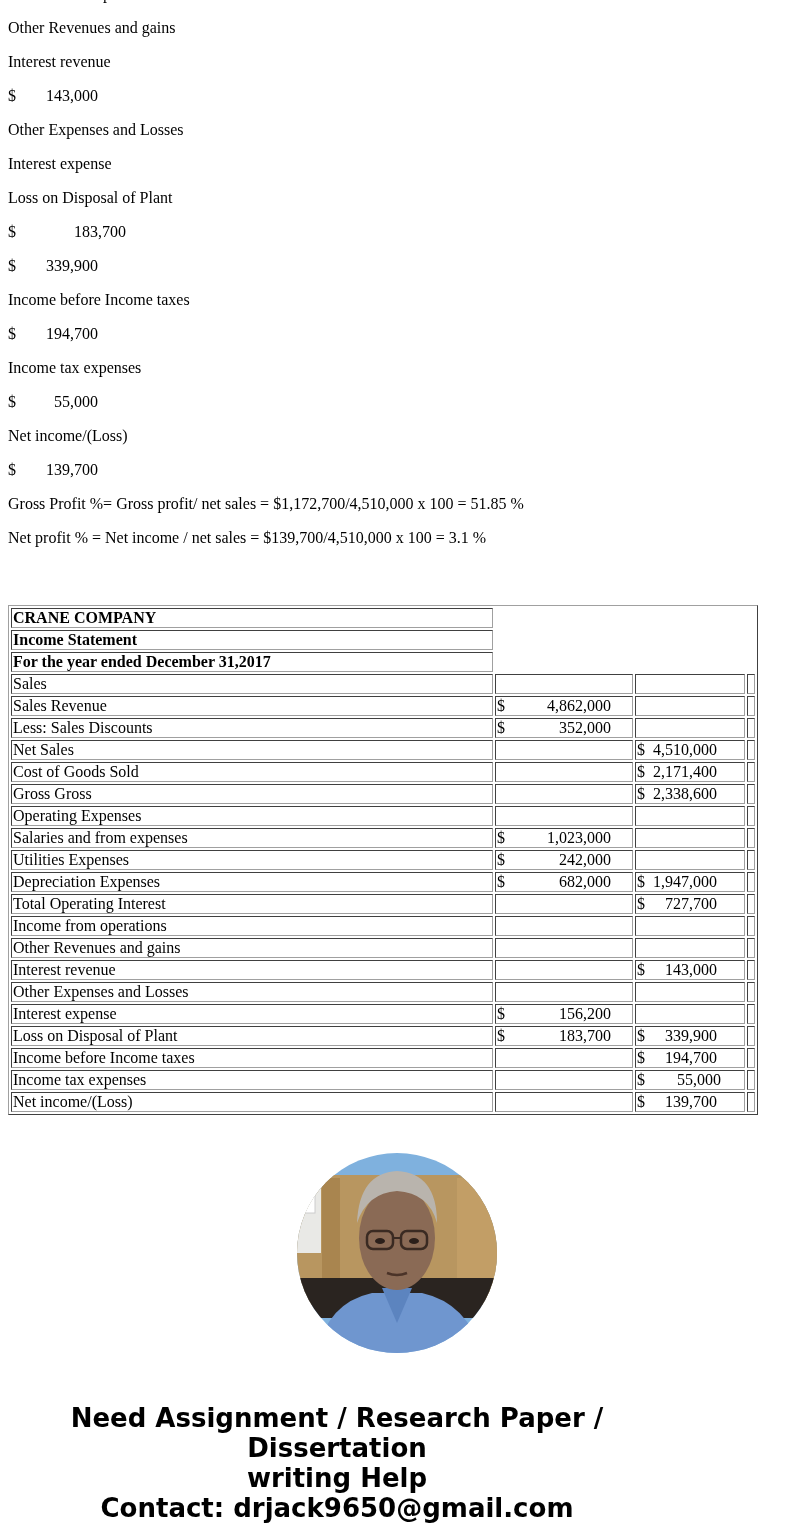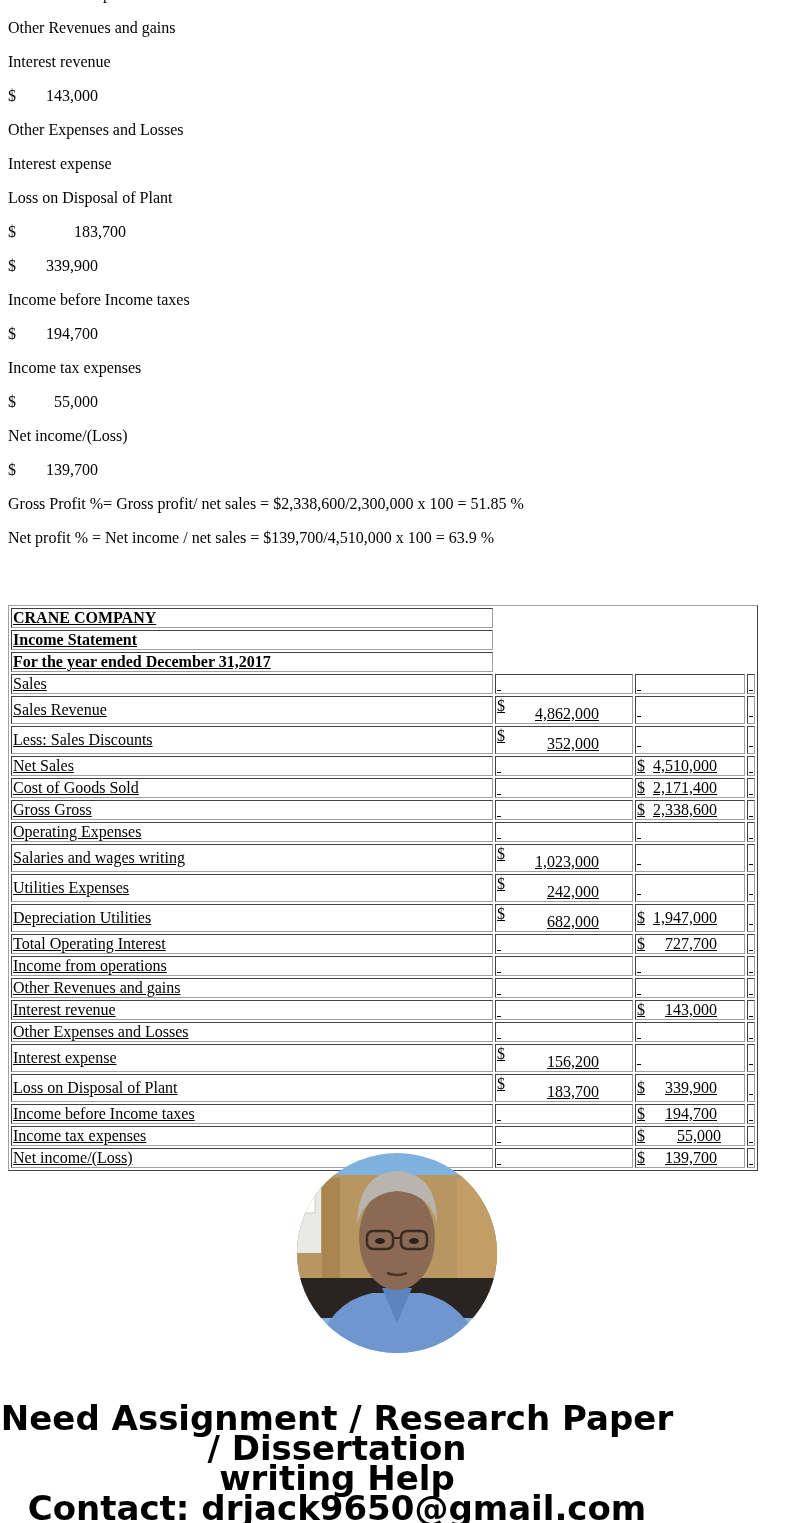--- a/index.html
+++ b/index.html
@@ -38,21 +38,20 @@
       top: 605px;
       border-collapse: separate;
       border-spacing: 2px;
       border: 1px solid #808080;
       border-top-color: #a0a0a0;
       border-left-color: #a0a0a0;
       border-right-color: #404040;
       border-bottom-color: #404040;
       width: 750px;
       table-layout: fixed;
-      text-decoration: underline;
     }
     table.stmt td {
       border: 1px solid #404040;
       border-right-color: #a0a0a0;
       border-bottom-color: #a0a0a0;
       border-left-color: #404040;
       border-top-color: #404040;
       padding: 0 1px;
       height: 18px;
       line-height: 18px;
@@ -66,41 +65,41 @@
     }
     table.stmt td.head {
       font-weight: bold;
     }
     .money {
       display: flex;
       justify-content: space-between;
     }
     .money .sym { flex: 0 0 auto; }
     .money .val { flex: 0 0 auto; }
-    .col2 .money .val { padding-right: 32px; margin-top: 8px; }
+    .col2 .money .val { padding-right: 20px; }
     .col3 .money .val { padding-right: 26px; }
     .col3 .money .val.short { padding-right: 22px; }
     .avatar {
       position: absolute;
       left: 297px;
       top: 1153px;
       width: 200px;
       height: 200px;
       border-radius: 50%;
       overflow: hidden;
     }
     .promo {
       position: absolute;
       left: 0;
       top: 1403px;
       width: 674px;
       text-align: center;
       font-family: "DejaVu Sans", sans-serif;
       font-weight: bold;
-      font-size: 34px;
+      font-size: 26px;
       line-height: 30px;
     }
   </style>
 </head>
 <body>
 
 <div class="content" id="preamble">
     <p class="para">Income from operations</p>
     <p class="para">Other Revenues and gains</p>
     <p class="para">Interest revenue</p>
@@ -109,22 +108,22 @@
     <p class="para">Interest expense</p>
     <p class="para">Loss on Disposal of Plant</p>
     <p class="para"><span class="amt-dollar">$</span><span style="margin-left: 52px;">183,700</span></p>
     <p class="para"><span class="amt-dollar">$</span><span style="margin-left: 24px;">339,900</span></p>
     <p class="para">Income before Income taxes</p>
     <p class="para"><span class="amt-dollar">$</span><span style="margin-left: 24px;">194,700</span></p>
     <p class="para">Income tax expenses</p>
     <p class="para"><span class="amt-dollar">$</span><span style="margin-left: 32px;">55,000</span></p>
     <p class="para">Net income/(Loss)</p>
     <p class="para"><span class="amt-dollar">$</span><span style="margin-left: 24px;">139,700</span></p>
-    <p class="para">Gross Profit %= Gross profit/ net sales = $2,338,600/2,300,000 x 100 = 51.85 %</p>
-    <p class="para">Net profit % = Net income / net sales = $139,700/4,510,000 x 100 = 63.9 %</p>
+    <p class="para">Gross Profit %= Gross profit/ net sales = $1,172,700/4,510,000 x 100 = 51.85 %</p>
+    <p class="para">Net profit % = Net income / net sales = $139,700/4,510,000 x 100 = 3.1 %</p>
   </div>
 
 <table class="stmt" id="stmt">
   <colgroup>
     <col style="width:482px">
     <col style="width:138px">
     <col style="width:110px">
     <col style="width:8px">
   </colgroup>
   <tbody id="stmt-body">
@@ -199,21 +198,21 @@
         </td>
         <td>&nbsp;</td>
       </tr>
       <tr>
         <td>Operating Expenses</td>
         <td class="col2">&nbsp;</td>
         <td class="col3">&nbsp;</td>
         <td>&nbsp;</td>
       </tr>
       <tr>
-        <td>Salaries and wages writing</td>
+        <td>Salaries and from expenses</td>
         <td class="col2">
           <div class="money">
             <span class="sym">$</span>
             <span class="val">1,023,000</span>
           </div>
         </td>
         <td class="col3">&nbsp;</td>
         <td>&nbsp;</td>
       </tr>
       <tr>
@@ -221,21 +220,21 @@
         <td class="col2">
           <div class="money">
             <span class="sym">$</span>
             <span class="val">242,000</span>
           </div>
         </td>
         <td class="col3">&nbsp;</td>
         <td>&nbsp;</td>
       </tr>
       <tr>
-        <td>Depreciation Utilities</td>
+        <td>Depreciation Expenses</td>
         <td class="col2">
           <div class="money">
             <span class="sym">$</span>
             <span class="val">682,000</span>
           </div>
         </td>
         <td class="col3">
           <div class="money">
             <span class="sym">$</span>
             <span class="val">1,947,000</span>

